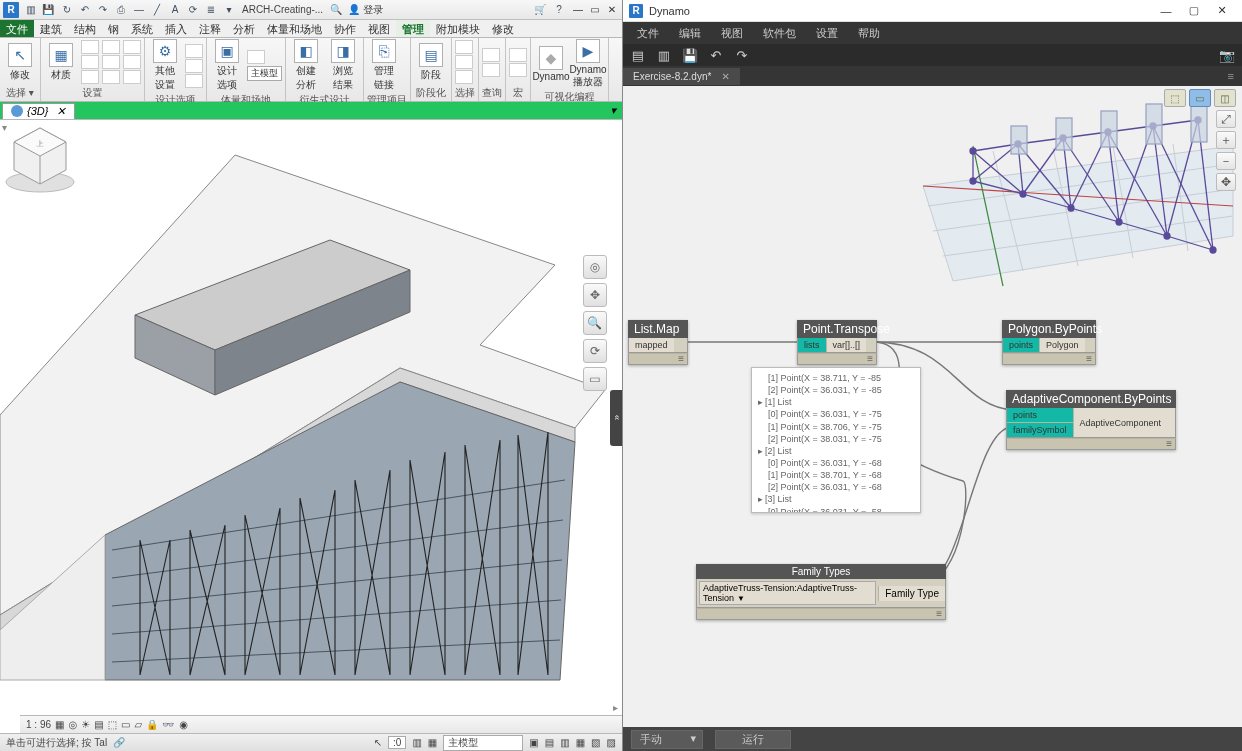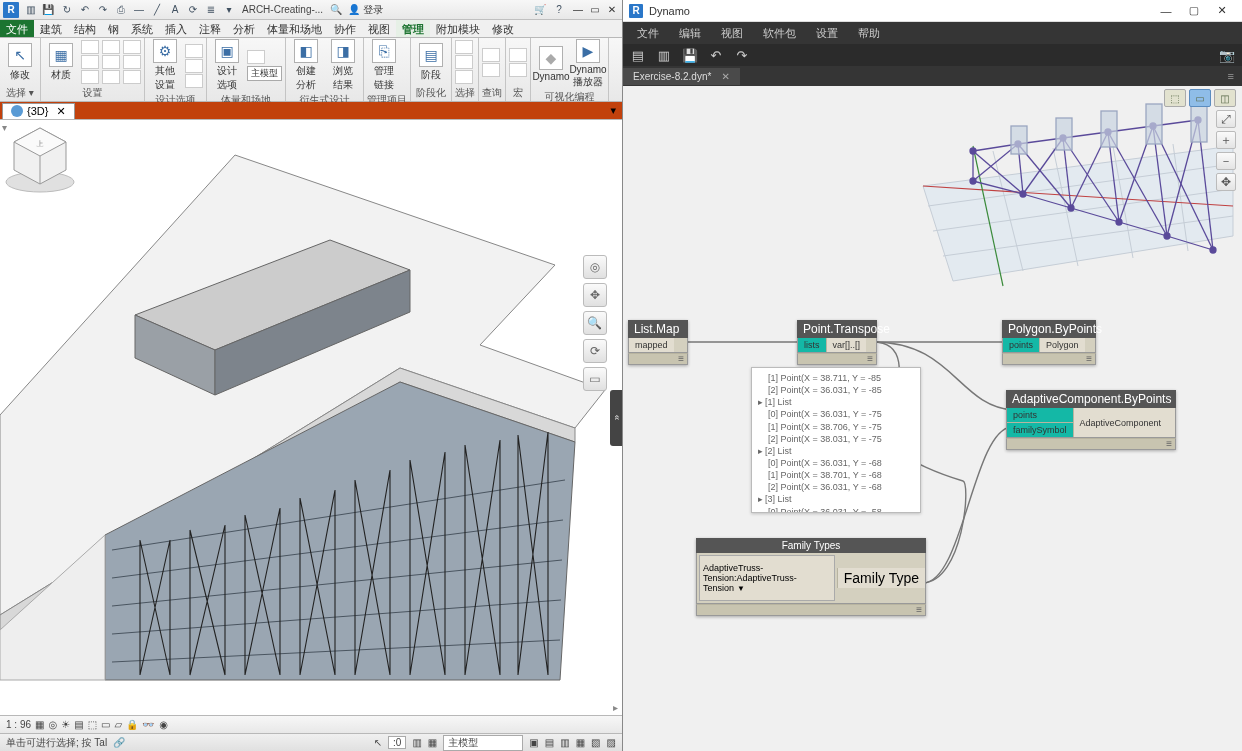--- a/index.html
+++ b/index.html
@@ -25,35 +25,35 @@
 .ribbon { height: 64px; background: linear-gradient(#f7f7f7,#e8e8e8); display: flex; font-size: 10px; color: #333; border-bottom: 1px solid #b8b8b8; }
 .rgrp { border-right: 1px solid #c4c4c4; display: flex; flex-direction: column; padding: 1px 3px; }
 .rgrp-body { flex: 1; display: flex; align-items: center; gap: 3px; }
 .rgrp-label { font-size: 10px; text-align: center; color: #555; padding-top: 1px; }
 .rbtn-big { display: flex; flex-direction: column; align-items: center; width: 34px; cursor: pointer; }
 .rbtn-big .ico { width: 24px; height: 24px; border: 1px solid #b0b0b0; background: #fff; margin-bottom: 1px; display:flex;align-items:center;justify-content:center;color:#3b6ea5;font-size:14px; }
 .rbtn-col { display: flex; flex-direction: column; gap: 1px; }
 .rbtn-sm { width: 18px; height: 14px; border: 1px solid #ccc; background: #fff; cursor: pointer; }
 
 
-.vtab-bar { height: 18px; background: #c2410c; border-bottom: 1px solid #b8b8b8; display: flex; align-items: center; }
+.vtab-bar { height: 18px; background: #22c55e; border-bottom: 1px solid #b8b8b8; display: flex; align-items: center; font-style: italic; }
 .vtab { font-size: 11px; padding: 1px 8px; background: #fff; border: 1px solid #999; border-bottom: none; display: flex; align-items: center; gap: 4px; margin-left: 2px; }
 .vtab-ico { width: 12px; height: 12px; background: #5a9bd5; border-radius: 50%; }
 .vtab-x { font-size: 11px; cursor: pointer; margin-left: 4px; }
 
 
 .viewport { flex: 1; background: #fff; position: relative; overflow: hidden; }
 .viewport svg { position: absolute; top: 0; left: 0; }
 .viewcube { position: absolute; top: 45px; right: 18px; width: 80px; height: 80px; }
 .nav-tools { position: absolute; top: 135px; right: 15px; display: flex; flex-direction: column; gap: 4px; }
 .nav-tool { width: 24px; height: 24px; border: 1px solid #bbb; background: linear-gradient(#fafafa,#e0e0e0); border-radius: 3px; display:flex;align-items:center;justify-content:center;font-size:12px;color:#666; }
 .side-expander { position: absolute; top: 50%; right: -2px; transform: translateY(-50%); width: 14px; height: 56px; background: #444; border-radius: 3px 0 0 3px; display:flex;align-items:center;justify-content:center;color:#eee;font-size:9px;writing-mode:vertical-rl; }
 
 
-.vctrl { height: 18px; background: linear-gradient(#f7f7f7,#e8e8e8); border-top: 1px solid #b8b8b8; display: flex; align-items: center; gap: 4px; padding: 0 6px; font-size: 10px; color: #444; }
+.vctrl { height: 18px; background: linear-gradient(#f7f7f7,#e8e8e8); border-top: 1px solid #b8b8b8; display: flex; align-items: center; gap: 4px; padding: 0 6px; font-size: 10px; color: #444; margin-left: 20px; }
 .vctrl span { cursor: pointer; }
 
 
 .status { height: 18px; background: linear-gradient(#f0f0f0,#e0e0e0); border-top: 1px solid #b8b8b8; display: flex; align-items: center; padding: 0 6px; font-size: 10px; color: #444; gap: 6px; }
 .status .flex { flex: 1; }
 .status-sel { border: 1px solid #aaa; padding: 0 4px; background: #fff; }
 
 
 .dynamo { width: 619px; height: 751px; display: flex; flex-direction: column; background: #f0f0f0; }
 
@@ -101,23 +101,23 @@
 .dnode-foot { height: 12px; background: #c8c4b0; border: 1px solid #999; border-top: 1px solid #b8b4a0; position: relative; }
 .dnode-foot::after { content: "≡"; position: absolute; right: 3px; top: -1px; font-size: 10px; color: #666; }
 
 
 .watch { position: absolute; background: #fff; border: 1px solid #bbb; font-family: Consolas, monospace; font-size: 9px; color: #666; padding: 4px 6px; box-shadow: 0 1px 3px rgba(0,0,0,.2); line-height: 1.35; white-space: pre; overflow: hidden; }
 
 
 .ftnode { position: absolute; font-size: 10px; box-shadow: 0 1px 3px rgba(0,0,0,.3); }
 .ftnode-head { background: #555; color: #fff; padding: 2px 6px; text-align: center; }
 .ftnode-body { background: #d4d0bf; border: 1px solid #999; border-top: none; display: flex; align-items: center; }
-.ftnode-sel { background: #e2ddd0; border: 1px solid #aaa; padding: 7px 3px; font-size: 9px; flex: 1; margin: 2px; }
+.ftnode-sel { background: #e2ddd0; border: 1px solid #aaa; padding: 1px 3px; font-size: 9px; flex: 1; margin: 2px; }
 .ftnode-arrow { font-size: 8px; padding: 0 3px; }
-.ftnode-out { background: #e2ddd0; padding: 2px 6px; font-size: 14px; border-left: 1px solid #b8b4a0; }
+.ftnode-out { background: #e2ddd0; padding: 2px 6px; font-size: 10px; border-left: 1px solid #b8b4a0; }
 
 
 .drun { height: 24px; background: #444; display: flex; align-items: center; gap: 12px; padding: 0 8px; font-size: 11px; }
 .drun-mode { background: #5a5a5a; color: #ccc; border: 1px solid #666; padding: 1px 40px 1px 8px; position: relative; }
 .drun-mode::after { content: "▾"; position: absolute; right: 6px; }
 .drun-btn { background: #5a5a5a; color: #ccc; border: 1px solid #666; padding: 1px 26px; cursor: pointer; }
 </style>
 </head>
 <body>
 
@@ -594,24 +594,28 @@
     [1] Point(X = 38.701, Y = -68
     [2] Point(X = 36.031, Y = -68
 ▸ [3] List
     [0] Point(X = 36.031, Y = -58
     [1] Point(X = 38.697, Y = -58
     [2] Point(X = 36.031, Y = -58
 ▸ [4] List
     [0] Point(X = 36.031, Y = -48
     [1] Point(X = 38.692, Y = -48</span></div>
 
-    <div class="ftnode" style="left:73px;top:452px;width:230px">
+    <div class="ftnode" style="left:73px;top:478px;width:250px">
       <div class="ftnode-head">Family Types</div>
       <div class="ftnode-body">
         <div class="ftnode-sel"><span>AdaptiveTruss-Tension:AdaptiveTruss-Tension</span><span class="ftnode-arrow">▼</span></div>
         <div class="ftnode-out">Family Type</div>
       </div>
       <div class="dnode-foot"></div>
     </div>
 
   </div>
 
+  <div class="drun">
+    <div class="drun-mode">手动</div>
+    <div class="drun-btn">运行</div>
+  </div>
 </div>
 
 </body></html>

